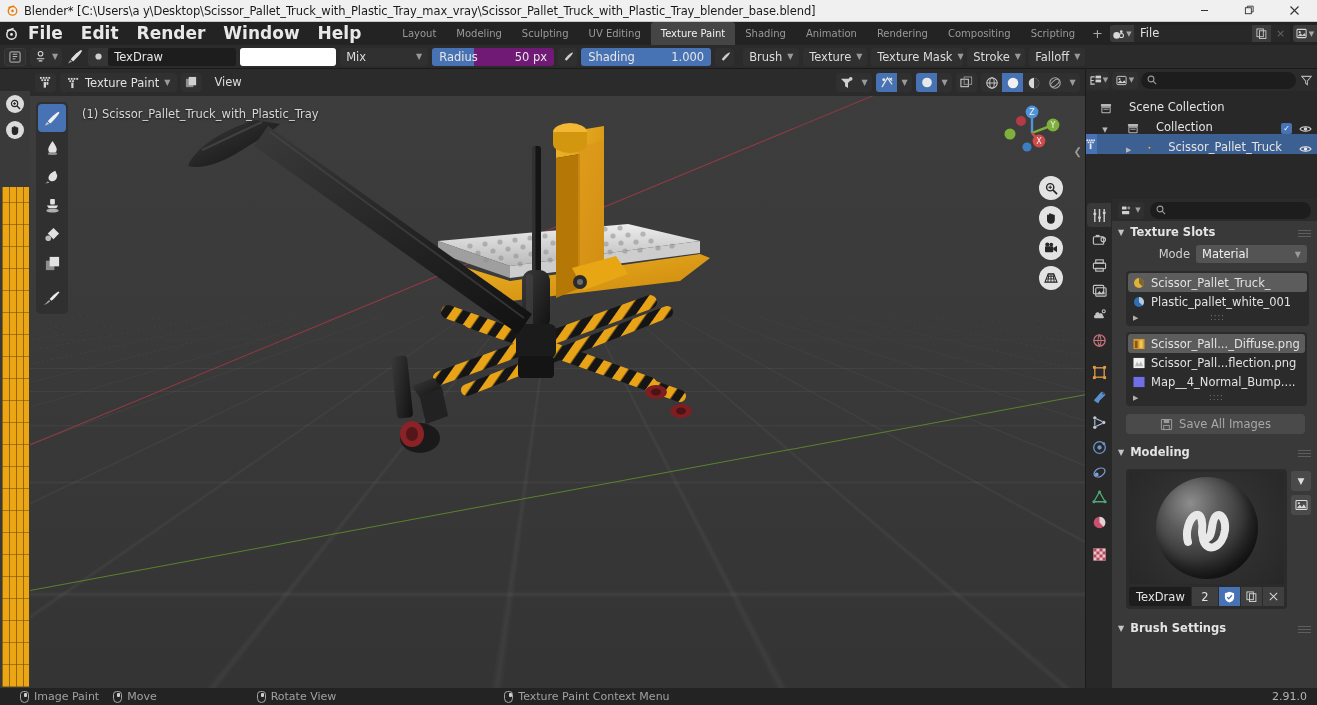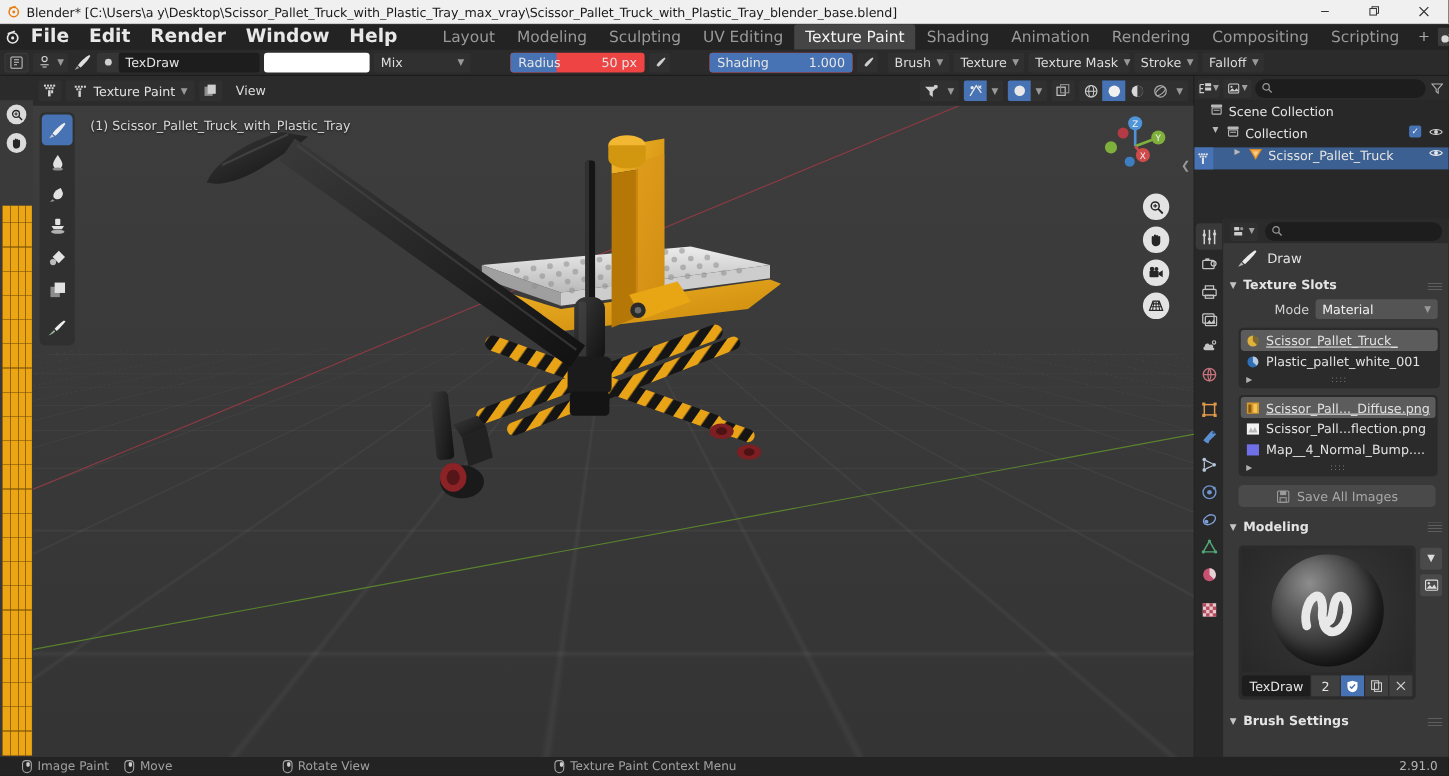--- a/index.html
+++ b/index.html
@@ -29,21 +29,21 @@
     padding-left:4px; gap:0;
   }
   .blender-logo { width:24px; height:23px; display:flex; align-items:center; justify-content:center; }
   .menu-item {
     padding:0 9px; height:23px; line-height:23px; color:#e8e8e8; font-size:17px;
     white-space:nowrap;
     font-weight:bold;
   }
   .ws-tabs { display:flex; align-items:flex-end; height:23px; margin-left:22px; }
   .ws-tab {
-    padding:0 10px; height:23px; line-height:24px; color:#999; font-size:14px;
+    padding:0 10px; height:23px; line-height:24px; color:#999; font-size:10px;
     white-space:nowrap; border-radius:3px 3px 0 0;
   }
   .ws-tab.active { background:#454545; color:#f2f2f2; }
   .ws-add { padding:0 7px; color:#aaa; font-size:13px; line-height:23px; }
   .topbar-right { margin-left:auto; display:flex; align-items:center; gap:3px; padding-right:3px; }
   .scene-field {
     display:flex; align-items:center; height:17px; background:#282828;
     border-radius:3px; overflow:hidden;
   }
   .sf-icon { width:24px; height:17px; display:flex; align-items:center; justify-content:center; gap:1px; background:#3b3b3b; }
@@ -71,21 +71,21 @@
   }
   .brush-icon-sq { width:20px; height:18px; display:flex; align-items:center; justify-content:center; background:#353535; border-radius:3px 0 0 3px; }
   .color-swatch { width:96px; height:18px; background:#fff; border-radius:3px; }
   .dropdown {
     height:18px; background:#303030; border-radius:3px; display:flex; align-items:center;
     padding:0 6px; gap:5px; color:#dcdcdc; font-size:11.5px; white-space:nowrap;
   }
   .dd-arrow { font-size:8px; color:#999; margin-left:auto; }
   .slider {
     height:18px; border-radius:3px; display:flex; align-items:center; position:relative;
-    overflow:hidden; background:#ef4444; color:#e6e6e6; font-size:11.5px;margin-left:32px;
+    overflow:hidden; background:#701a75; color:#e6e6e6; font-size:11.5px;
   }
   .slider .fill { position:absolute; left:0; top:0; bottom:0; background:#4772b3; }
   .slider .lbl { position:relative; padding-left:7px; z-index:2; }
   .slider .val { position:relative; margin-left:auto; padding-right:7px; z-index:2; }
   .tiny-btn {
     width:19px; height:18px; background:#303030; border-radius:3px;
     display:flex; align-items:center; justify-content:center;
   }
 
   
@@ -173,21 +173,21 @@
   .vp-collapse { position:absolute; right:3px; top:50px; color:#999; font-size:10px; z-index:6; }
 
   
   .rightpanel { width:232px; flex:none; display:flex; flex-direction:column; background:#303030; border-left:1px solid #1a1a1a; }
 
   
   .outliner { height:130px; display:flex; flex-direction:column; background:#282828; }
   .outliner-hdr { height:22px; background:#2b2b2b; display:flex; align-items:center; padding:0 3px; gap:3px; }
   .ol-search { flex:1; height:17px; background:#1d1d1d; border-radius:9px; display:flex; align-items:center; padding:0 6px; gap:4px; }
   .ol-body { flex:1; padding-top:3px; font-size:11.5px; }
-  .ol-row { height:20px; display:flex; align-items:flex-start; gap:5px; padding-right:5px; }
+  .ol-row { height:20px; display:flex; align-items:flex-end; gap:17px; padding-right:5px; }
   .ol-row.sel { background:#3c6091; }
   .ol-disc { width:10px; display:flex; align-items:center; justify-content:center; color:#b8b8b8; font-size:7px; }
   .ol-eye { margin-left:auto; display:flex; align-items:center; gap:7px; }
   .ol-checkbox { width:11px; height:11px; background:#4772b3; border-radius:2px; display:flex; align-items:center; justify-content:center; color:#fff; font-size:8px; }
   .ol-active-ind { width:17px; height:20px; background:#4772b3; display:flex; align-items:center; justify-content:center; }
 
   
   .props { flex:1; display:flex; min-height:0; }
   .props-tabs { width:26px; background:#282828; display:flex; flex-direction:column; align-items:center; padding-top:4px; gap:1px; }
   .ptab { width:24px; height:24px; display:flex; align-items:center; justify-content:center; border-radius:4px 0 0 4px; }
@@ -206,21 +206,21 @@
   .prop-label { width:78px; text-align:right; color:#d0d0d0; font-size:11.5px; }
   .prop-select {
     flex:1; height:18px; background:#545454; border-radius:3px; display:flex; align-items:center;
     padding:0 6px; color:#f0f0f0; font-size:11.5px;
   }
   .list-box { margin:6px 8px 0 14px; background:#2b2b2b; border-radius:4px; padding:2px; }
   .list-item {
     height:19px; display:flex; align-items:center; gap:6px; padding:0 5px; border-radius:3px;
     font-size:11.5px; color:#e2e2e2; white-space:nowrap; overflow:hidden;
   }
-  .list-item.sel { background:#5c5c5c;text-decoration:underline; }
+  .list-item.sel { background:#5c5c5c; }
   .list-footer { height:13px; display:flex; align-items:center; justify-content:center; position:relative; }
   .list-footer .tri { position:absolute; left:5px; color:#b0b0b0; font-size:7px; }
   .list-footer .dots { color:#7c7c7c; font-size:8px; letter-spacing:1px; }
   .list-wrap { display:flex; align-items:flex-start; }
   .add-btn { width:16px; height:18px; margin:8px 6px 0 2px; display:flex; align-items:center; justify-content:center; color:#ddd; font-size:14px; }
   .wide-btn {
     margin:8px 12px 0 14px; height:20px; background:#4a4a4a; border-radius:4px;
     display:flex; align-items:center; justify-content:center; gap:6px;
     color:#a8a8a8; font-size:11.5px;
   }
@@ -1009,27 +1009,20 @@
             </div>
             <div class="ol-search" style="flex:1;">
               <svg width="10" height="10" viewBox="0 0 11 11">
                 <circle cx="4.4" cy="4.4" r="3.2" fill="none" stroke="#9a9a9a" stroke-width="1.2"></circle>
                 <path d="M6.8 6.8 L10 10" stroke="#9a9a9a" stroke-width="1.3"></path>
               </svg>
               <span></span>
             </div>
           </div>
 
-          <div style="display:flex;align-items:center;gap:8px;padding:5px 8px 4px 12px;">
-            <svg width="20" height="18" viewBox="0 0 21 19">
-              <path d="M18 1.6 C14 3.8 7.5 9.8 5.4 12.6 L8.2 15 C10.8 12.6 17 6.4 19.2 2.8 Z" fill="#ececec"></path>
-              <path d="M4.6 13.2 L1.6 17.4 L6.8 15.6 Z" fill="#b4b4b4"></path>
-            </svg>
-            <span style="font-size:12px;">Draw</span>
-          </div>
 
           <div class="panel-hdr">
             <span class="panel-tri">▼</span>
             <span>Texture Slots</span>
             <span class="grip"></span>
           </div>
 
           <div class="prop-row">
             <span class="prop-label">Mode</span>
             <div class="prop-select">

